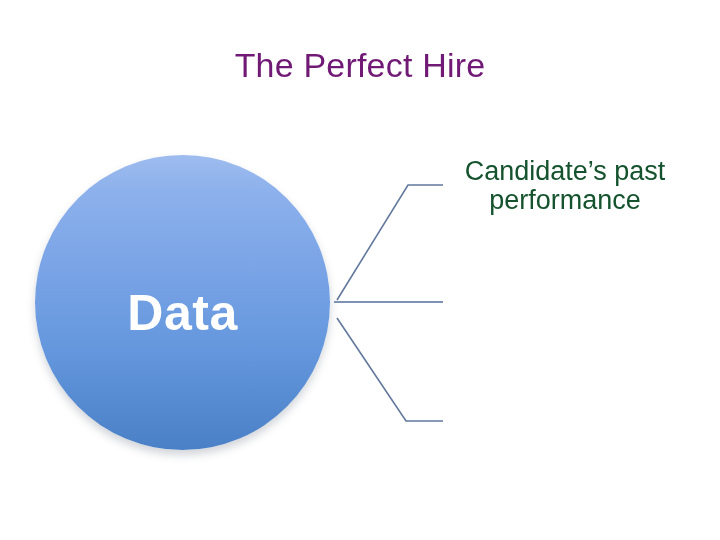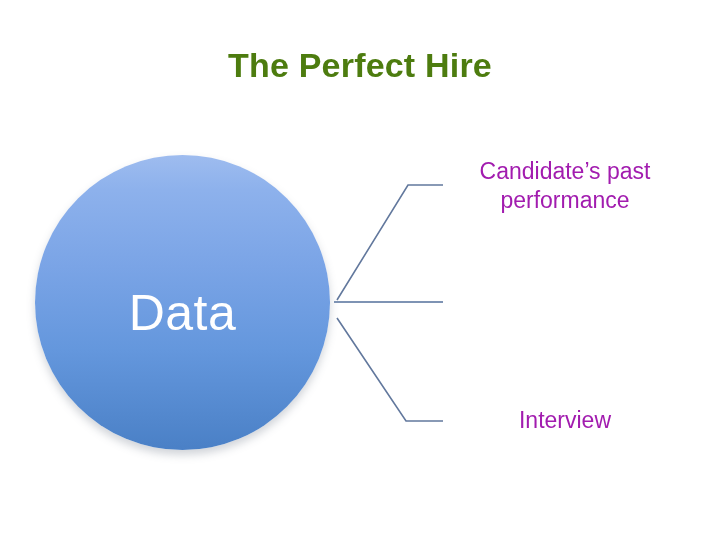--- a/index.html
+++ b/index.html
@@ -16,58 +16,58 @@
     font-family: "Liberation Sans", sans-serif;
   }
   #slide-title {
     position: absolute;
     left: 0;
     top: 45px;
     width: 720px;
     text-align: center;
     font-size: 34px;
     line-height: 40px;
-    color: #4d7c0f;
-    font-weight: 700;
+    color: #701a75;
+    font-weight: 400;
     letter-spacing: 0.2px;
   }
   #central-node {
     position: absolute;
     left: 35px;
     top: 155px;
     width: 295px;
     height: 295px;
     border-radius: 50%;
     background: linear-gradient(to bottom, #9ebcef 0%, #8db1ec 12%, #7aa4e6 38%, #6497dd 66%, #4a80c6 100%);
     box-shadow: 0 5px 9px rgba(90, 100, 120, 0.28);
     display: flex;
     align-items: center;
     justify-content: center;
   }
   #central-node-label {
     color: #ffffff;
     font-size: 50px;
     line-height: 52px;
-    font-weight: 400;
+    font-weight: 700;
     text-align: center;
     margin-top: 20px;
     letter-spacing: 0.5px;
   }
   #connectors {
     position: absolute;
     left: 0;
     top: 0;
     width: 720px;
     height: 540px;
   }
   .branch-label {
     position: absolute;
     text-align: center;
-    color: #a21caf;
-    font-size: 23px;
+    color: #14532d;
+    font-size: 27px;
     line-height: 29px;
     font-weight: 400;
     width: 260px;
   }
   #branch-label-0 { left: 435px; top: 157px; }
   #branch-label-1 { left: 435px; top: 278px; }
   #branch-label-2 { left: 435px; top: 406px; }
 </style>
 </head>
 <body>
@@ -80,15 +80,14 @@
     <span id="central-node-label">Data</span>
   </div>
 
   <svg id="connectors" viewBox="0 0 720 540">
     <polyline points="337,300 408,185 443,185" fill="none" stroke="#62789d" stroke-width="1.6" stroke-linejoin="miter"></polyline>
     <line x1="334" y1="302" x2="443" y2="302" stroke="#7e93b4" stroke-width="2.2"></line>
     <polyline points="337,318 406,421 443,421" fill="none" stroke="#62789d" stroke-width="1.6" stroke-linejoin="miter"></polyline>
   </svg>
 
   <div class="branch-label" id="branch-label-0">Candidate’s past performance</div>
-  <div class="branch-label" id="branch-label-2">Interview</div>
 
 </div>
 
 </body></html>

